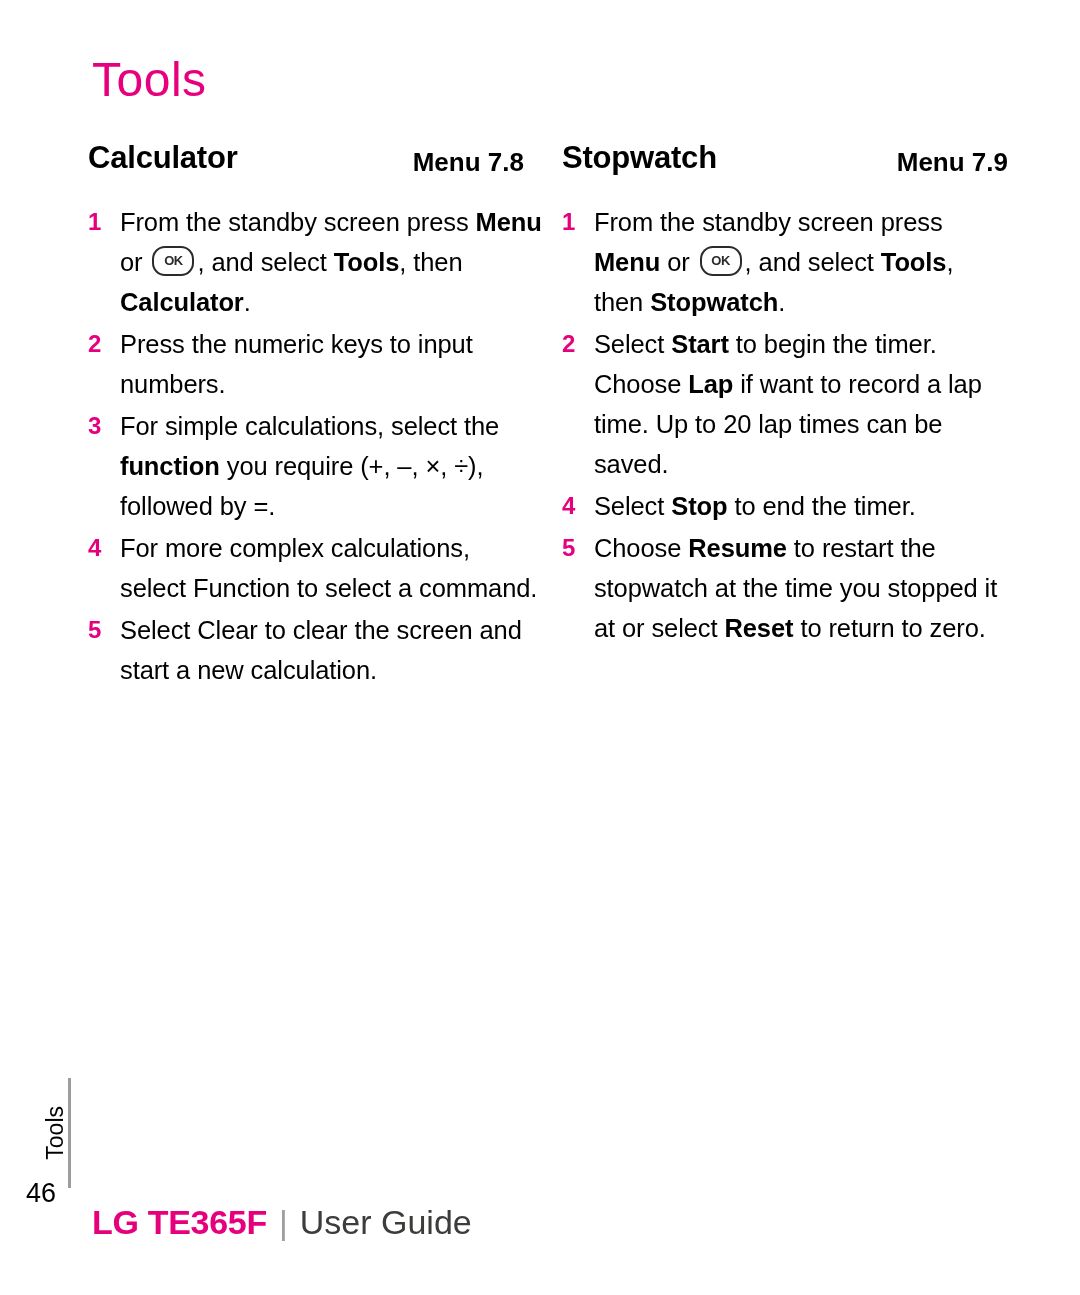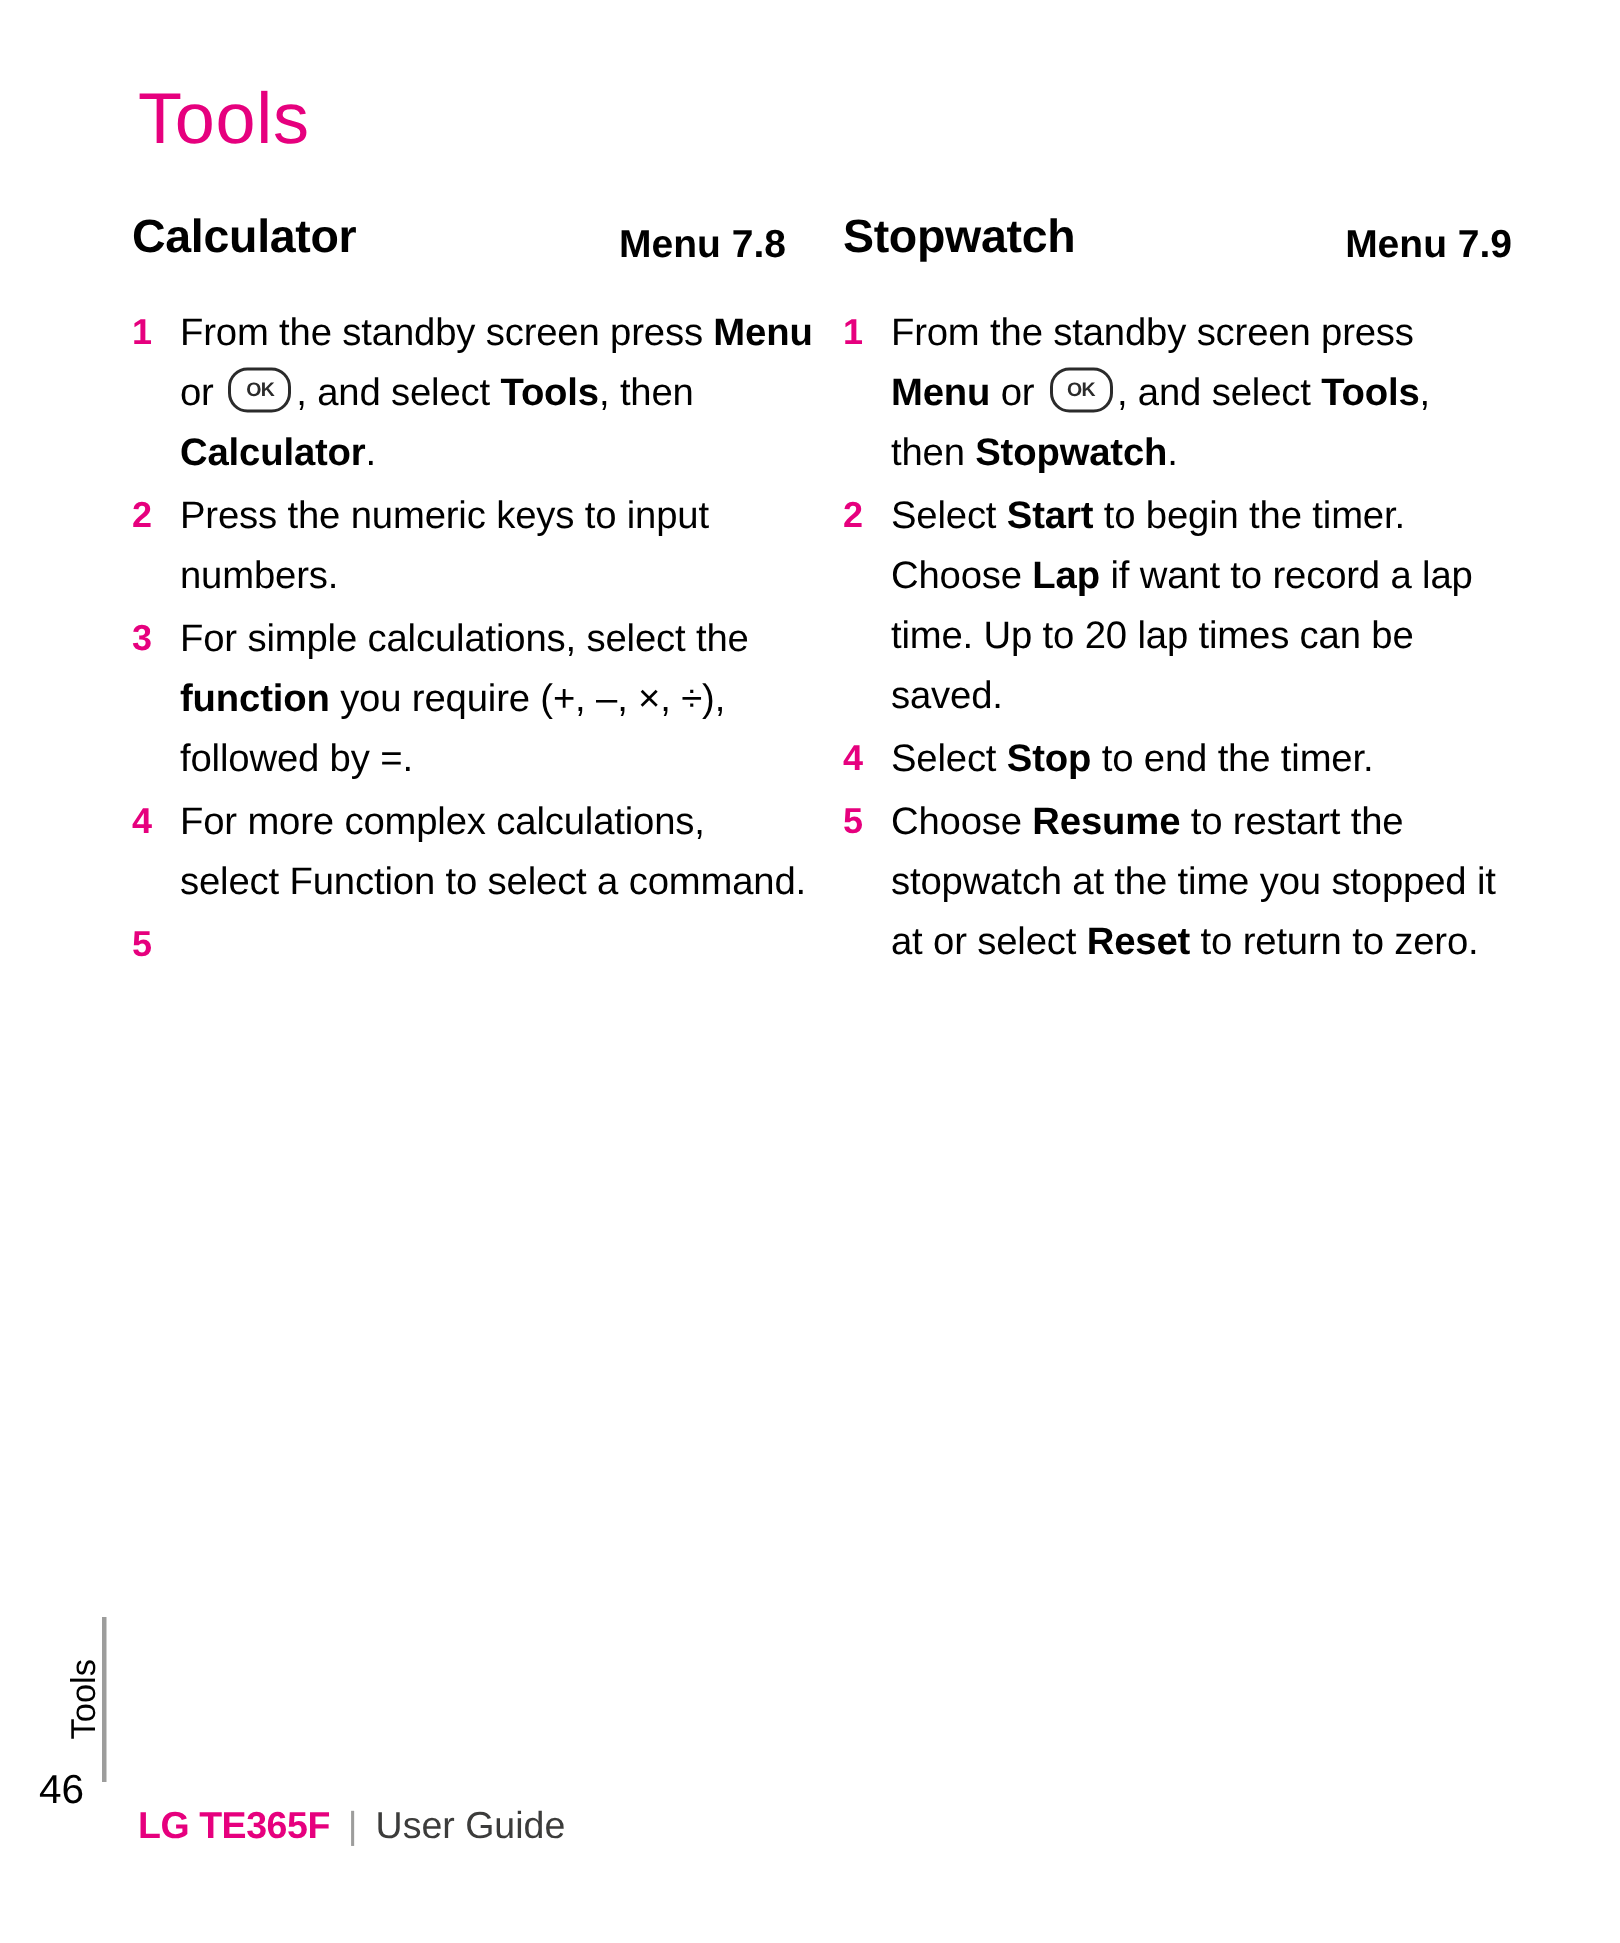--- a/index.html
+++ b/index.html
@@ -159,21 +159,21 @@
     color: #000;
   }
 
   
   .footer {
     position: absolute;
     left: 92px;
     top: 1203px;
     display: flex;
     align-items: baseline;
-    font-size: 25px;
+    font-size: 34px;
   }
   .footer .brand {
     color: #e6007e;
     font-weight: bold;
     letter-spacing: -0.3px;
   }
   .footer .bar {
     color: #9d9d9c;
     margin: 0 12px;
     font-weight: 300;
@@ -194,21 +194,21 @@
     <div class="col col-left">
       <div class="sec-head">
         <div class="sec-title">Calculator</div>
         <div class="sec-menu">Menu 7.8</div>
       </div>
       <ol class="steps">
           <li><span class="num">1</span><span>From the standby screen press <b>Menu</b> or <span class="okkey"></span>, and select <b>Tools</b>, then <b>Calculator</b>.</span></li>
           <li><span class="num">2</span><span>Press the numeric keys to input numbers.</span></li>
           <li><span class="num">3</span><span>For simple calculations, select the <b>function</b> you require (+, –, ×, ÷), followed by =.</span></li>
           <li><span class="num">4</span><span>For more complex calculations, select Function to select a command.</span></li>
-          <li><span class="num">5</span></li>
+          <li><span class="num">5</span><span>Select Clear to clear the screen and start a new calculation.</span></li>
         </ol>
     </div>
 
     <div class="col col-right">
       <div class="sec-head">
         <div class="sec-title">Stopwatch</div>
         <div class="sec-menu">Menu 7.9</div>
       </div>
       <ol class="steps">
           <li><span class="num">1</span><span>From the standby screen press <b>Menu</b> or <span class="okkey"></span>, and select <b>Tools</b>, then <b>Stopwatch</b>.</span></li>

